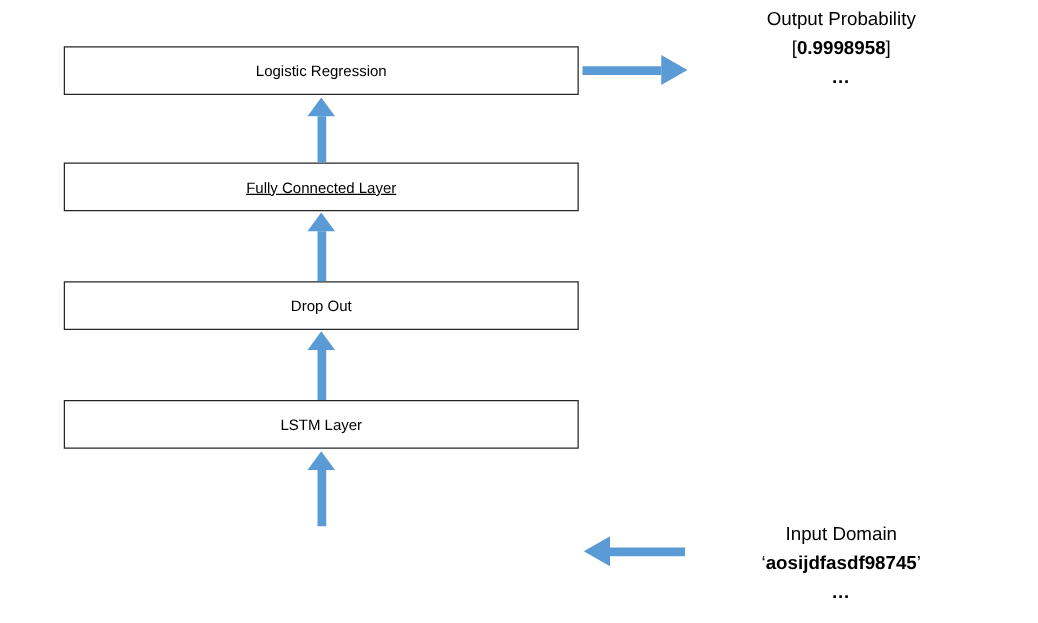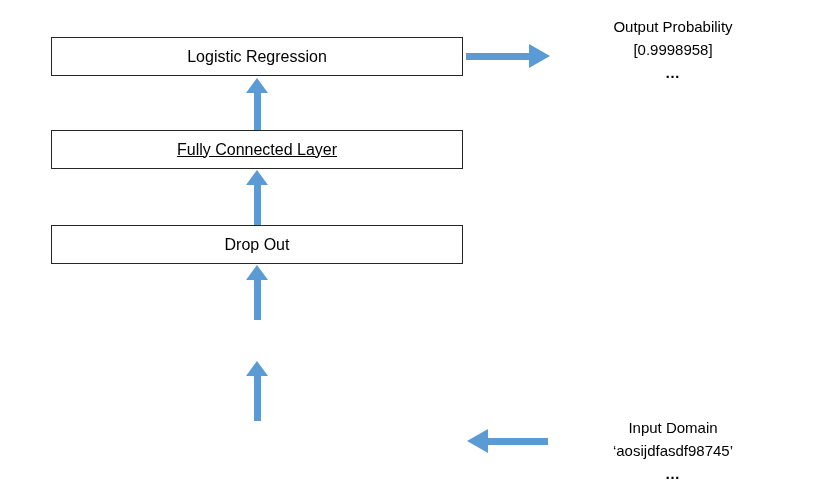--- a/index.html
+++ b/index.html
@@ -24,21 +24,21 @@
   .layer-box {
     position: absolute;
     left: 51px;
     width: 412px;
     height: 39px;
     background: #fff;
     border: 1.5px solid var(--box-border);
     display: flex;
     align-items: center;
     justify-content: center;
-    font-size: 16px;
+    font-size: 12px;
     color: var(--text);
     text-align: center;
   }
   .box-1 { top: 37px; }
   .box-2 { top: 130px; text-decoration: underline; }
   .box-3 { top: 225px; }
   .box-4 { top: 320px; }
   .box-5 { top: 421px; }
 
   
@@ -87,38 +87,41 @@
 
   
   .annotation {
     position: absolute;
     width: 220px;
     text-align: center;
     font-size: 15px;
     line-height: 23px;
     color: var(--text);
   }
-  .anno-output { left: 563px; top: 15px; }
+  .anno-output { left: 563px; top: 4px; }
   .anno-input  { left: 563px; top: 416px; }
-  .anno-value b { font-weight: normal; margin-top: 46px; }
+  .anno-value b { font-weight: bold; margin-top: 46px; }
   .anno-ellipsis { font-weight: bold; letter-spacing: 1px; }
 </style>
 </head>
 <body>
 
 <div class="canvas">
 
   <div class="layer-box box-1">
     <span>Logistic Regression</span>
   </div>
   <div class="layer-box box-2">
     <span>Fully Connected Layer</span>
   </div>
   <div class="layer-box box-3">
     <span>Drop Out</span>
+  </div>
+  <div class="layer-box box-4">
+    <span>LSTM Layer</span>
   </div>
 
   <div class="varrow va-1">
     <div class="varrow-head"></div>
     <div class="varrow-stem"></div>
   </div>
   <div class="varrow va-2">
     <div class="varrow-head"></div>
     <div class="varrow-stem"></div>
   </div>

